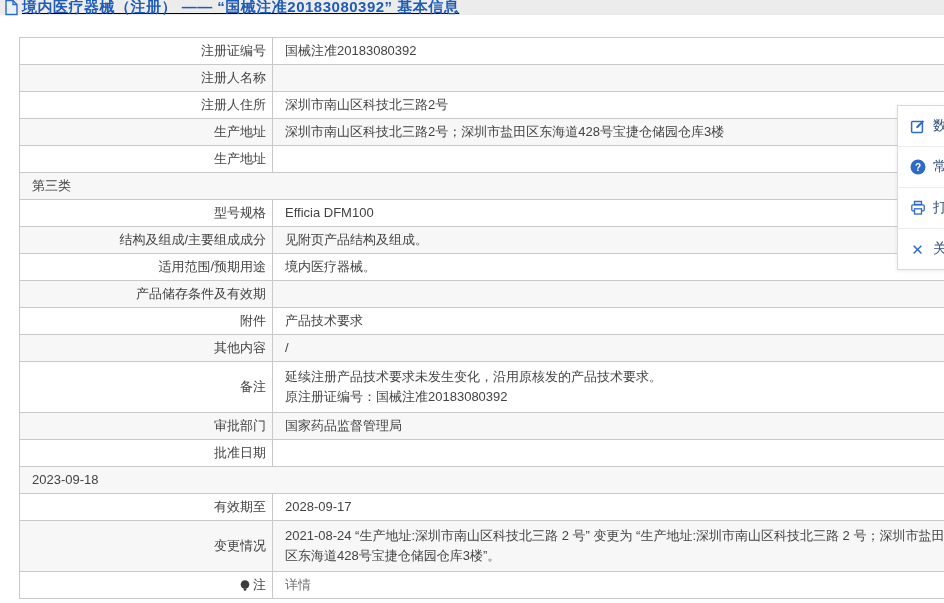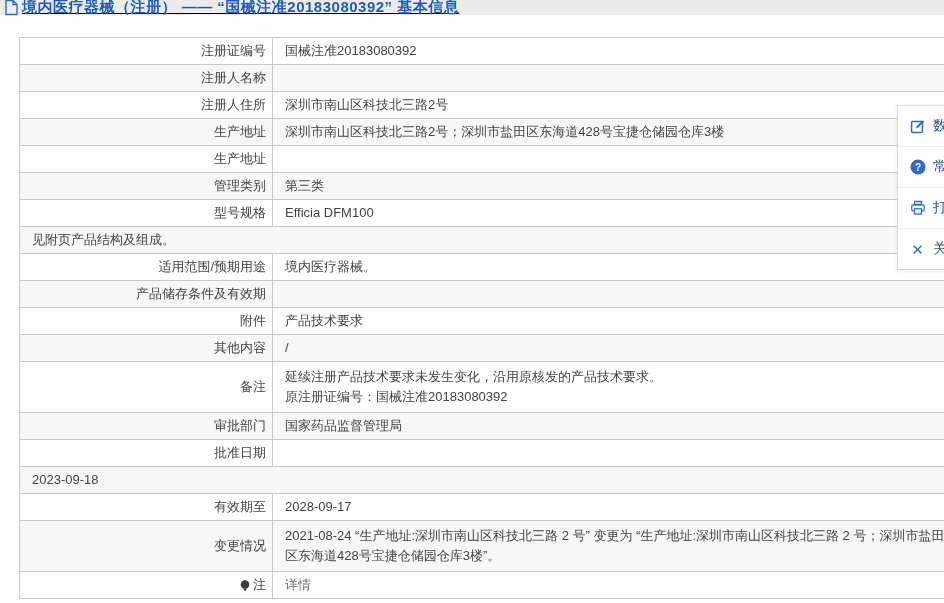--- a/index.html
+++ b/index.html
@@ -61,28 +61,28 @@
       <div class="cell val">深圳市南山区科技北三路2号</div>
     </div>
     <div class="row">
       <div class="cell lab">生产地址</div>
       <div class="cell val">深圳市南山区科技北三路2号；深圳市盐田区东海道428号宝捷仓储园仓库3楼</div>
     </div>
     <div class="row">
       <div class="cell lab">生产地址</div>
     </div>
     <div class="row">
-      <div class="cell lab">管理类别</div>
       <div class="cell val">第三类</div>
     </div>
     <div class="row">
       <div class="cell lab">型号规格</div>
       <div class="cell val">Efficia DFM100</div>
     </div>
     <div class="row">
+      <div class="cell lab">结构及组成/主要组成成分</div>
       <div class="cell val">见附页产品结构及组成。</div>
     </div>
     <div class="row">
       <div class="cell lab">适用范围/预期用途</div>
       <div class="cell val">境内医疗器械。</div>
     </div>
     <div class="row">
       <div class="cell lab">产品储存条件及有效期</div>
       <div class="cell val"></div>
     </div>

